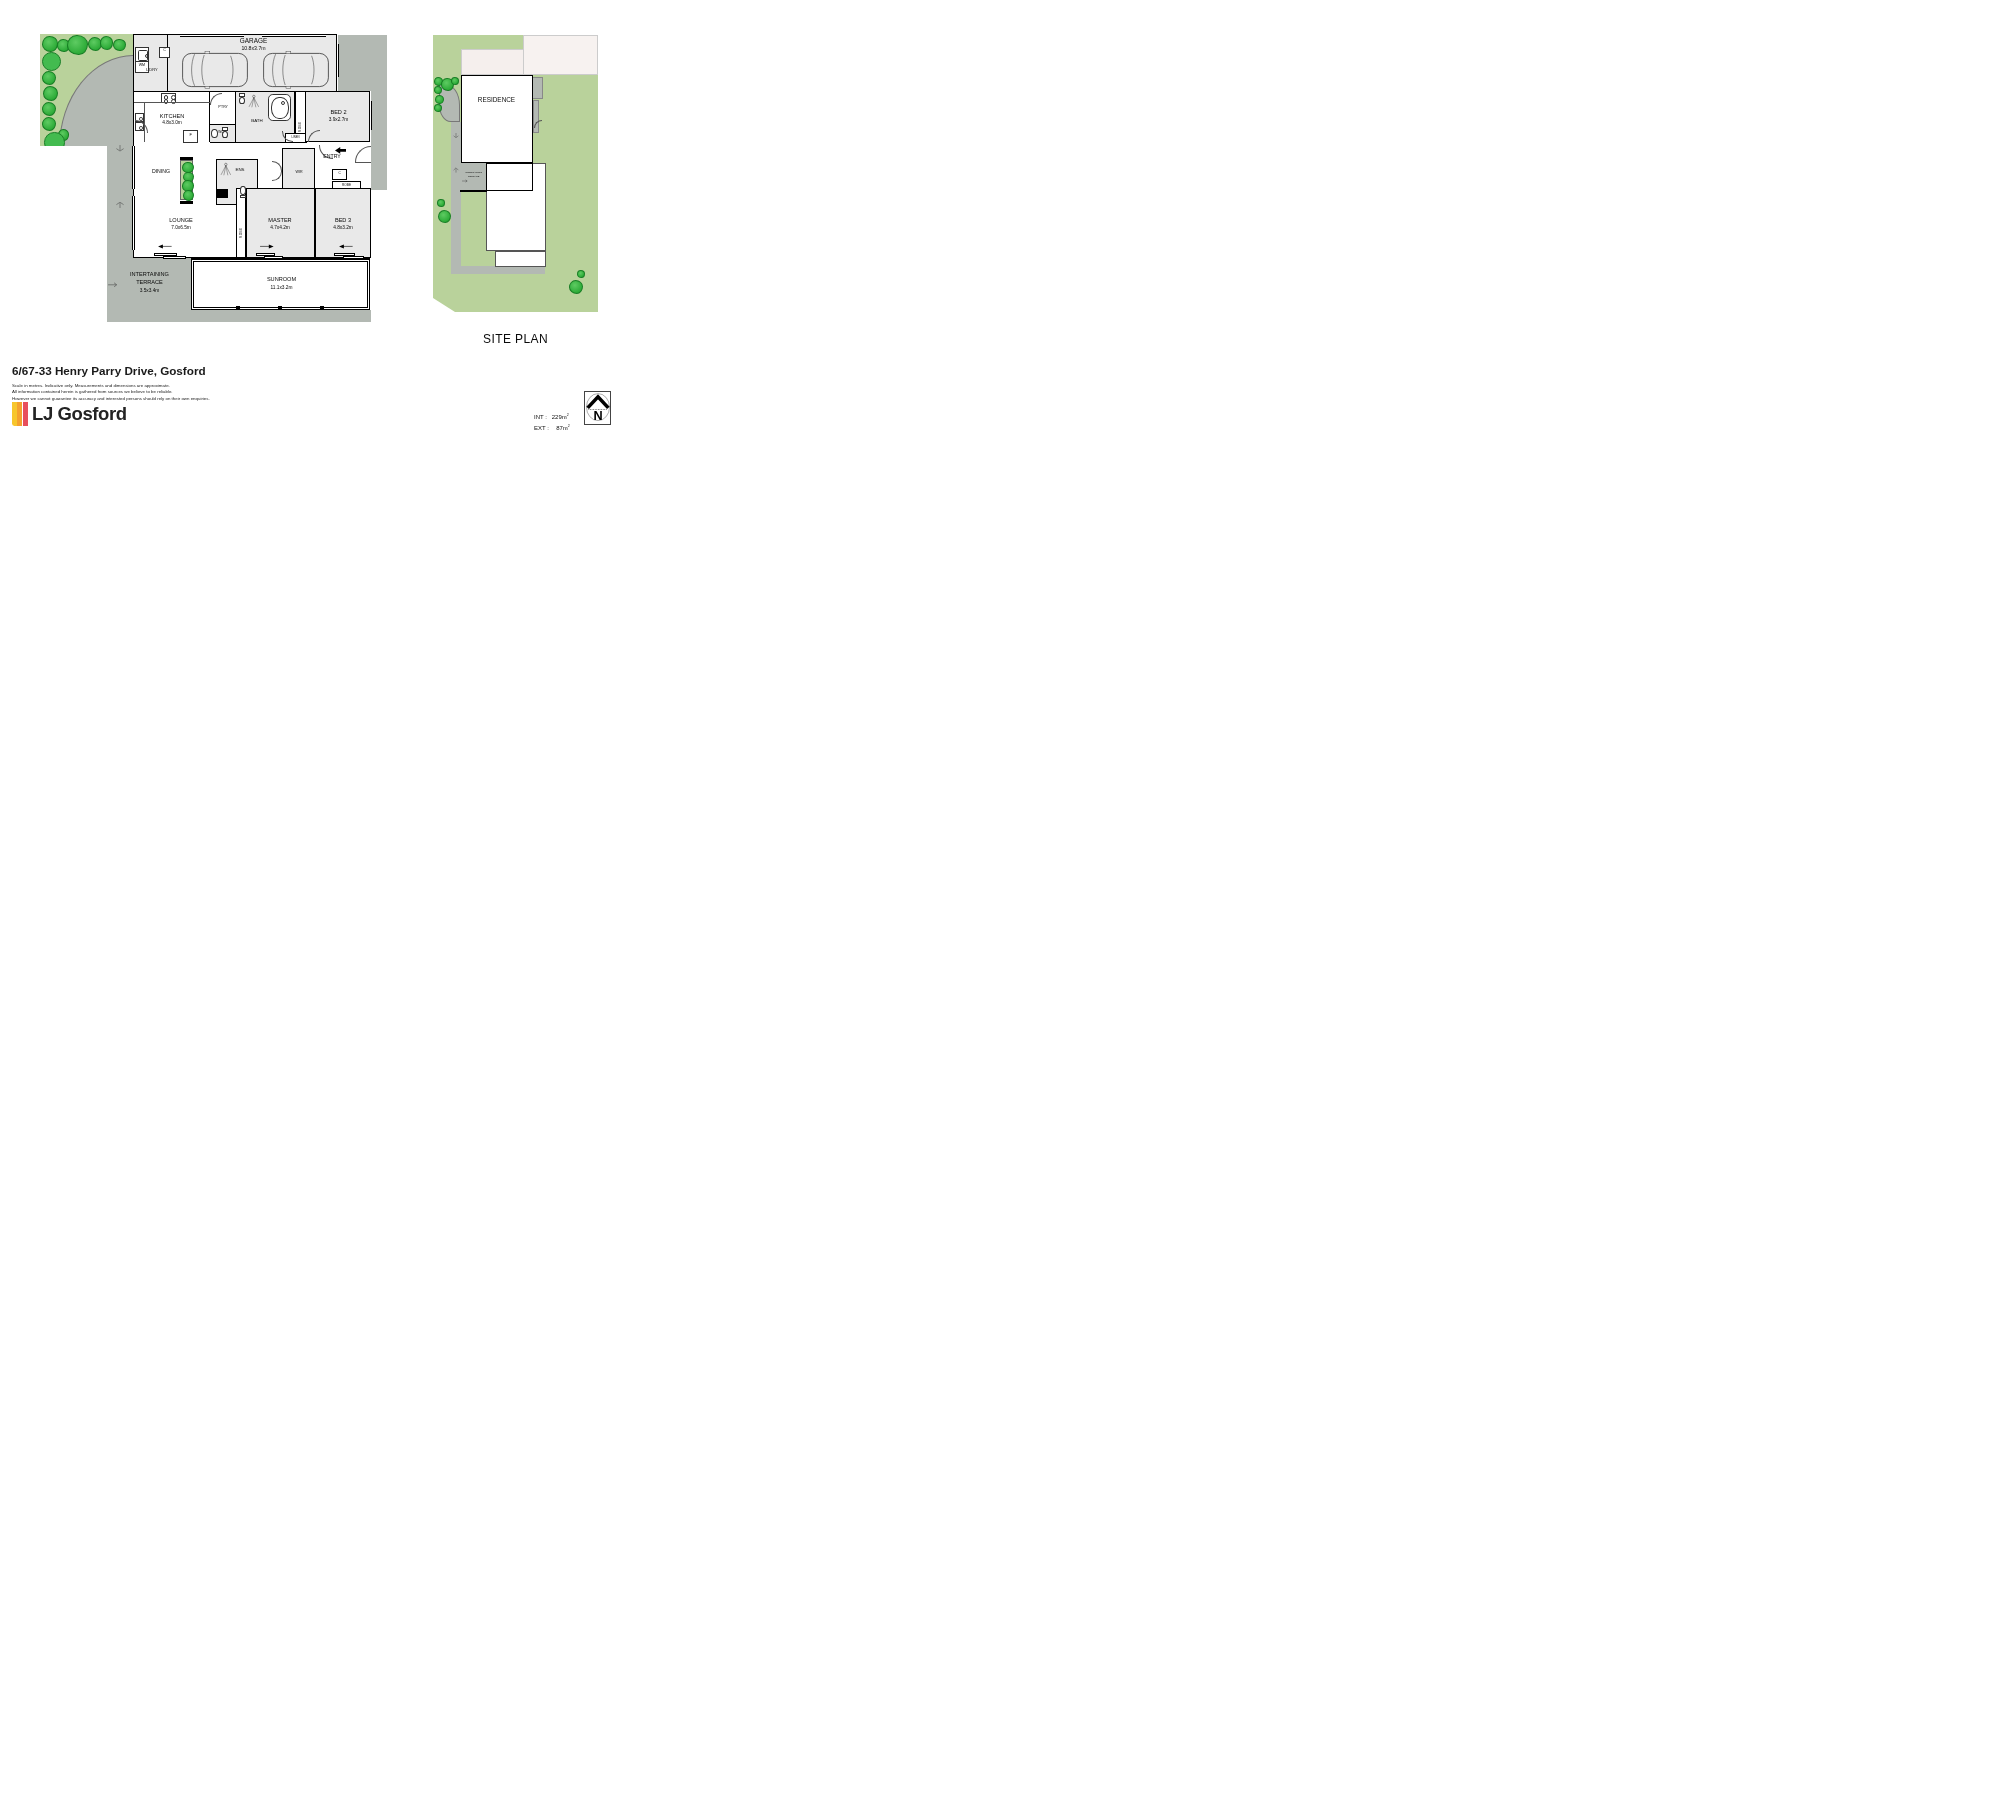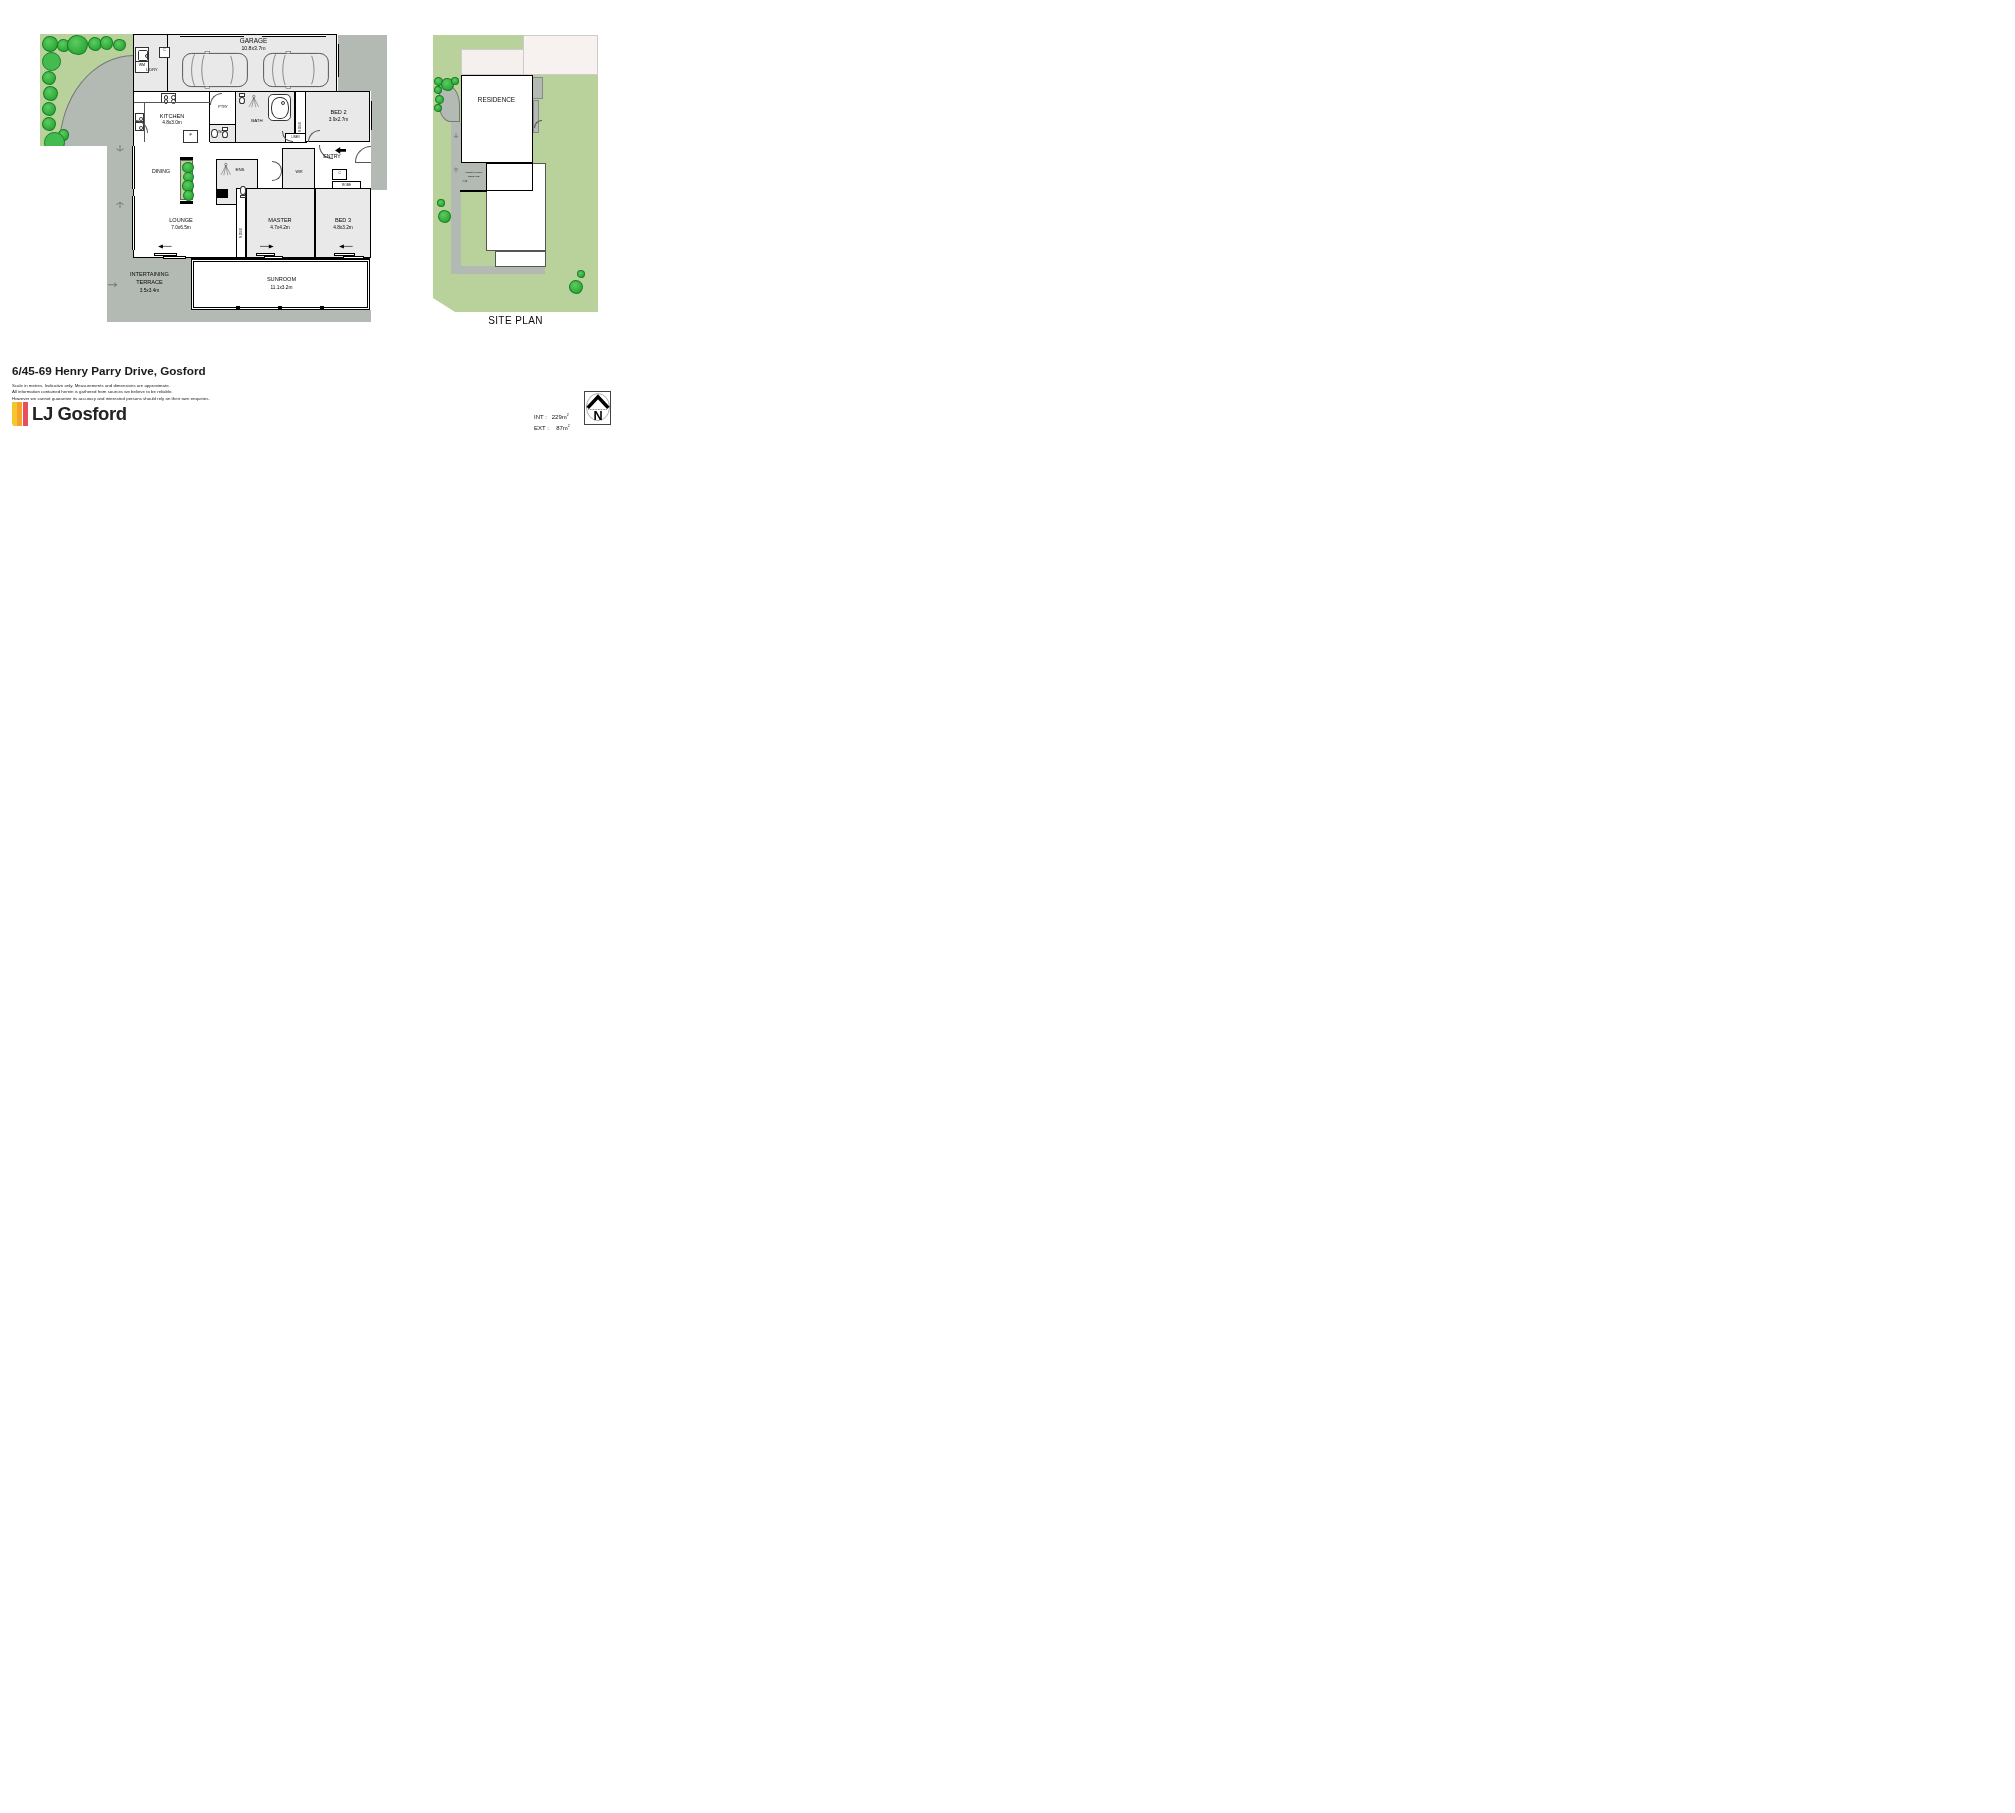--- a/index.html
+++ b/index.html
@@ -290,23 +290,23 @@
   <svg class="abs" style="left:462px;top:179px" width="6.4" height="4" viewBox="0 0 16 10">
       <line x1="0" y1="5" x2="12" y2="5" stroke="#333" stroke-width="1"></line>
       <path d="M9,2 L13,5 L9,8" fill="none" stroke="#333" stroke-width="1"></path>
     </svg>
 
   <div class="shrub" style="left:437px;top:199px;width:5.6px;height:5.6px"></div>
   <div class="shrub" style="left:438px;top:210px;width:11.3px;height:11.3px"></div>
   <div class="shrub" style="left:577px;top:270px;width:6.4px;height:6.4px"></div>
   <div class="shrub" style="left:569px;top:280px;width:12px;height:12px"></div>
 
-  <div class="lab" style="left:433px;top:316px;width:165px;font-size:10px;letter-spacing:0.4px">SITE PLAN</div>
-
-  <div class="abs" style="left:12px;top:364px;font-size:11.7px;font-weight:bold;color:#1a1a1a">6/45-69 Henry Parry Drive, Gosford</div>
+  <div class="lab" style="left:433px;top:333px;width:165px;font-size:12px;letter-spacing:0.4px">SITE PLAN</div>
+
+  <div class="abs" style="left:12px;top:364px;font-size:11.7px;font-weight:bold;color:#1a1a1a">6/67-33 Henry Parry Drive, Gosford</div>
   <div class="abs" style="left:12px;top:383px;font-size:4.4px;color:#222">Scale in metres. Indicative only. Measurements and dimensions are approximate.</div>
   <div class="abs" style="left:12px;top:389px;font-size:4.4px;color:#222">All information contained herein is gathered from sources we believe to be reliable.</div>
   <div class="abs" style="left:12px;top:396px;font-size:4.4px;color:#222">However we cannot guarantee its accuracy and interested persons should rely on their own enquiries.</div>
 
   <div class="grp" style="left:12px;top:402px;width:145px;height:26px">
     <div class="abs" style="left:0;top:0;width:5.2px;height:24px;background:#f7c62c;border-radius:0 0 0 2.4px"></div>
     <div class="abs" style="left:5.2px;top:0;width:5.2px;height:24px;background:#f4a12e"></div>
     <div class="abs" style="left:10.5px;top:0;width:5.2px;height:24px;background:#e84f5c"></div>
     <div class="abs" style="left:20px;top:0.8px;font-size:18.5px;font-weight:bold;color:#232323;letter-spacing:-0.4px">LJ Gosford</div>
   </div>

